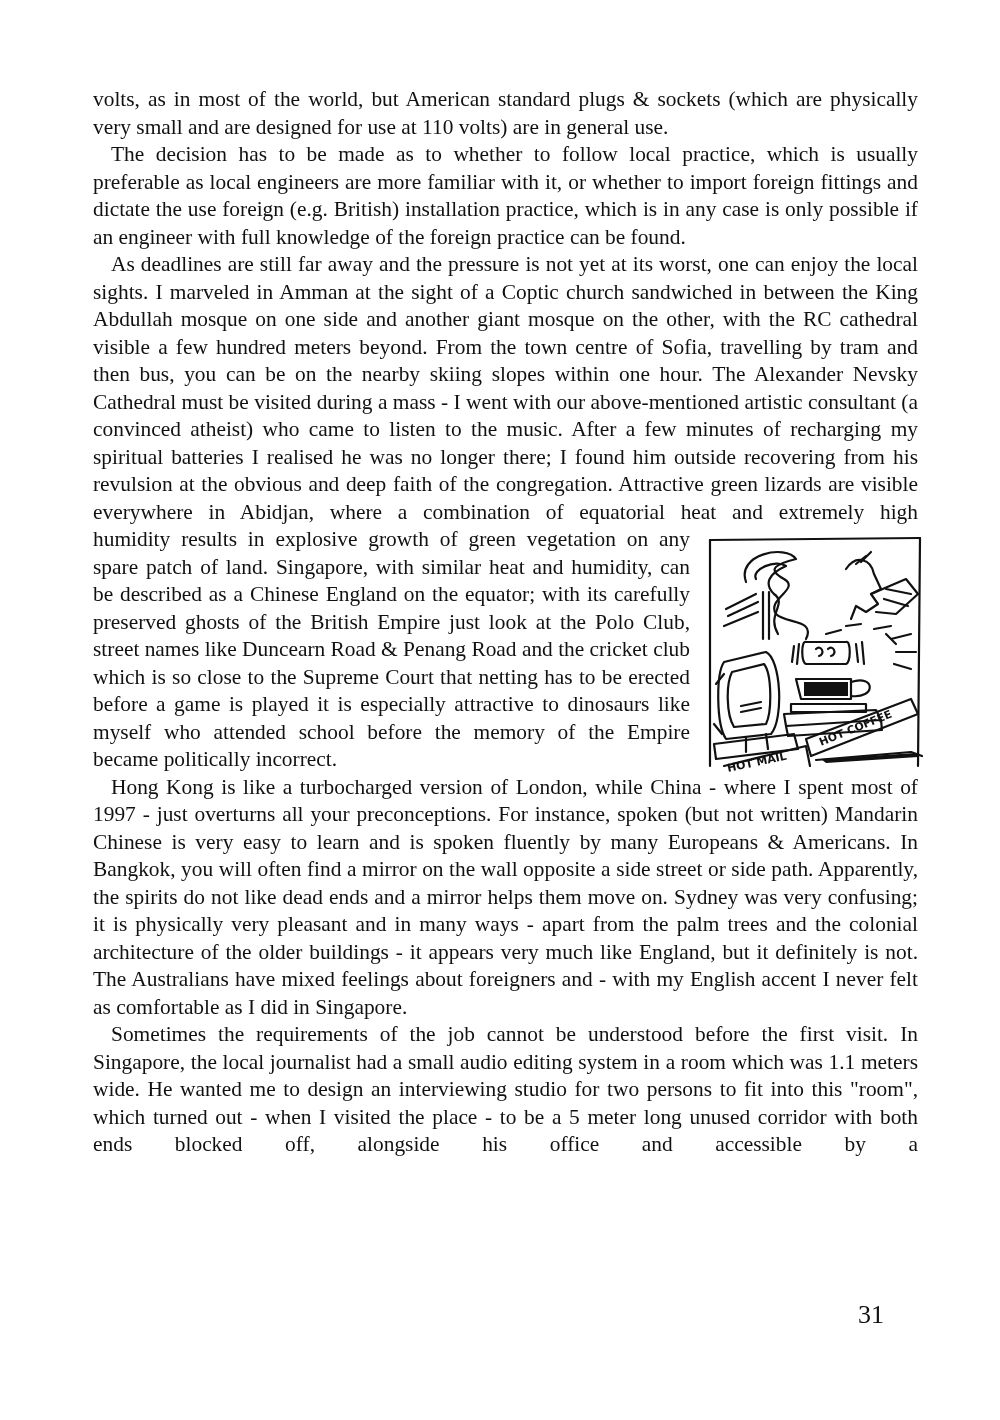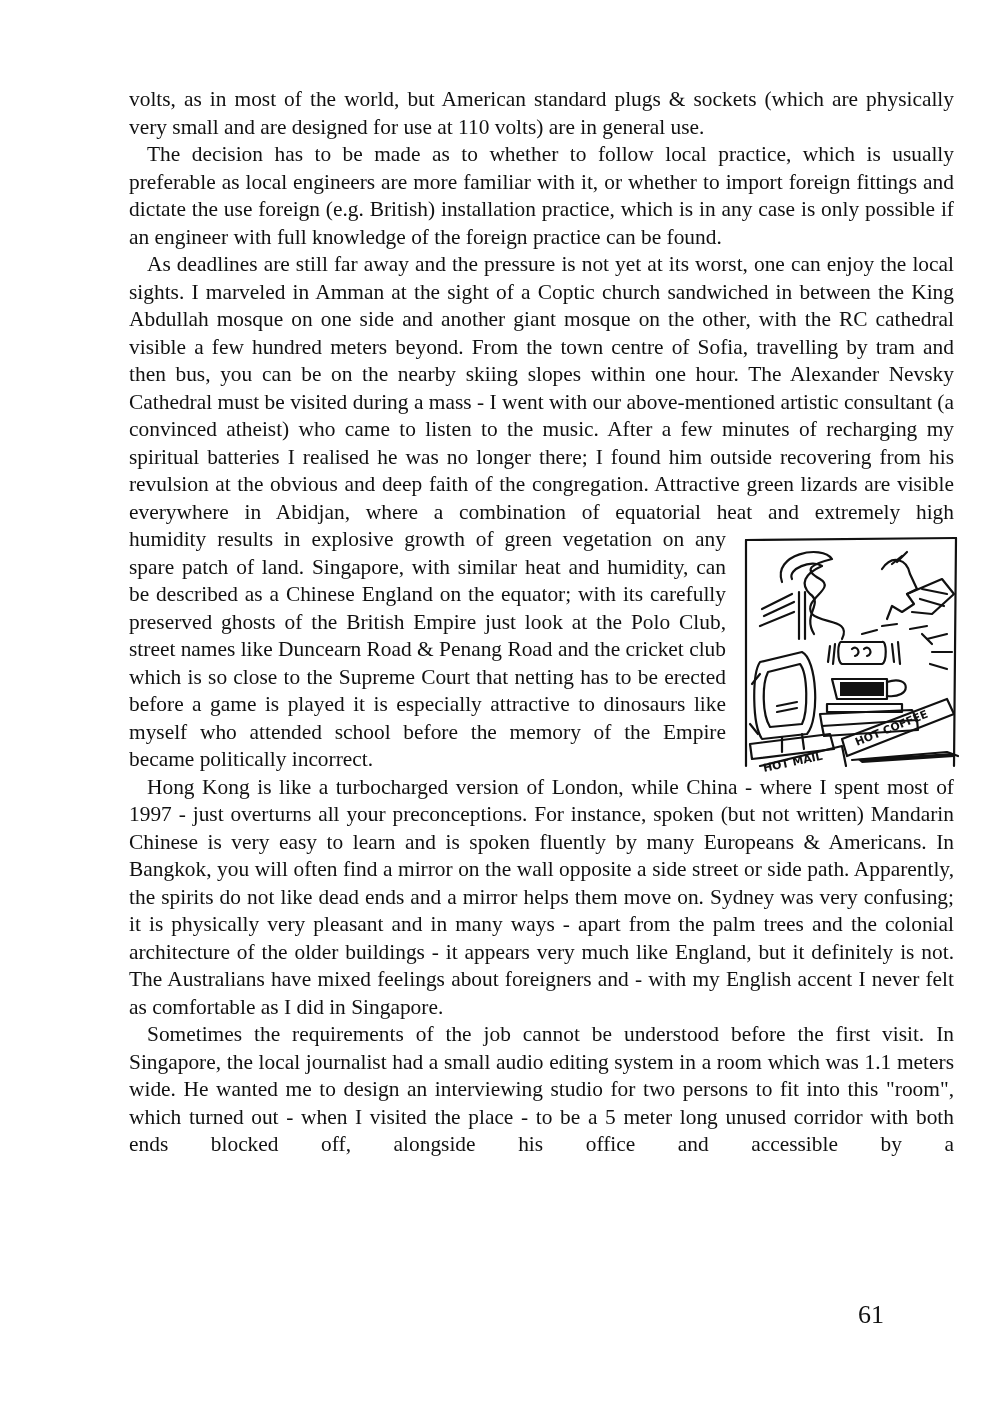--- a/index.html
+++ b/index.html
@@ -2,21 +2,20 @@
 <html><head>
   <meta charset="utf-8">
   <style>
     html, body { margin: 0; padding: 0; background: #ffffff; }
     body { width: 1000px; height: 1420px; position: relative; overflow: hidden; }
     .page {
       position: absolute; left: 93px; top: 86px; width: 825px;
       font-family: "Liberation Serif", "DejaVu Serif", serif;
       font-size: 21.4px; line-height: 27.5px; color: #111111;
       text-align: justify;
-      margin-left: 36px;
     }
     .para { margin: 0; text-indent: 18px; }
     .para.cont { text-indent: 0; }
     .wrap-block { position: relative; }
     .cartoon {
       float: right; width: 222px; height: 238px; margin: 8px -10px 0 16px;
       position: relative;
     }
     .cartoon svg { width: 100%; height: 100%; display: block; }
     .page-number {
@@ -90,13 +89,13 @@
       </svg>
     </div>
     <p class="para cont">humidity results in explosive growth of green vegetation on any spare patch of land.  Singapore, with similar heat and humidity, can be described as a Chinese England on the equator; with its carefully preserved ghosts of the British Empire   just look at the Polo Club, street names like Duncearn Road &amp; Penang Road and the cricket club which is so close to the Supreme Court that netting has to be erected before a game is played   it is especially attractive to dinosaurs like myself who attended school before the memory of the Empire became politically incorrect.</p>
     <div class="clear"></div>
   </div>
 
   <p class="para">Hong Kong is like a turbocharged version of London, while China - where I spent most of 1997 - just overturns all your preconceptions.  For instance, spoken (but not written) Mandarin Chinese is very easy to learn and is spoken fluently by many Europeans &amp; Americans.  In Bangkok, you will often find a mirror on the wall opposite a side street or side path.  Apparently, the spirits do not like dead ends and a mirror helps them move on.  Sydney was very confusing; it is physically very pleasant and in many ways - apart from the palm trees and the colonial architecture of the older buildings - it appears very much like England, but it definitely is not.  The Australians have mixed feelings about foreigners and - with my English accent   I never felt as comfortable as I did in Singapore.</p>
   <p class="para" style="text-align-last: justify;">Sometimes the requirements of the job cannot be understood before the first visit.  In Singapore, the local journalist had a small audio editing system in a room which was 1.1 meters wide.  He wanted me to design an interviewing studio for two persons to fit into this "room", which turned out - when I visited the place - to be a 5 meter long unused corridor with both ends blocked off, alongside his office and accessible by a</p>
 </div>
 
-<div class="page-number">61</div>
+<div class="page-number">31</div>
 
 </body></html>

